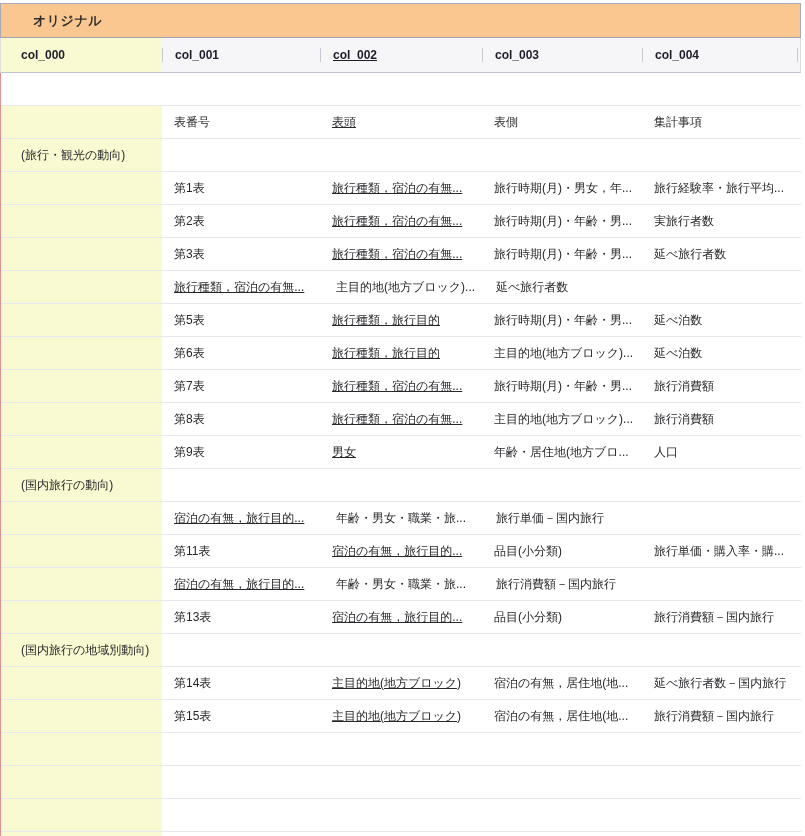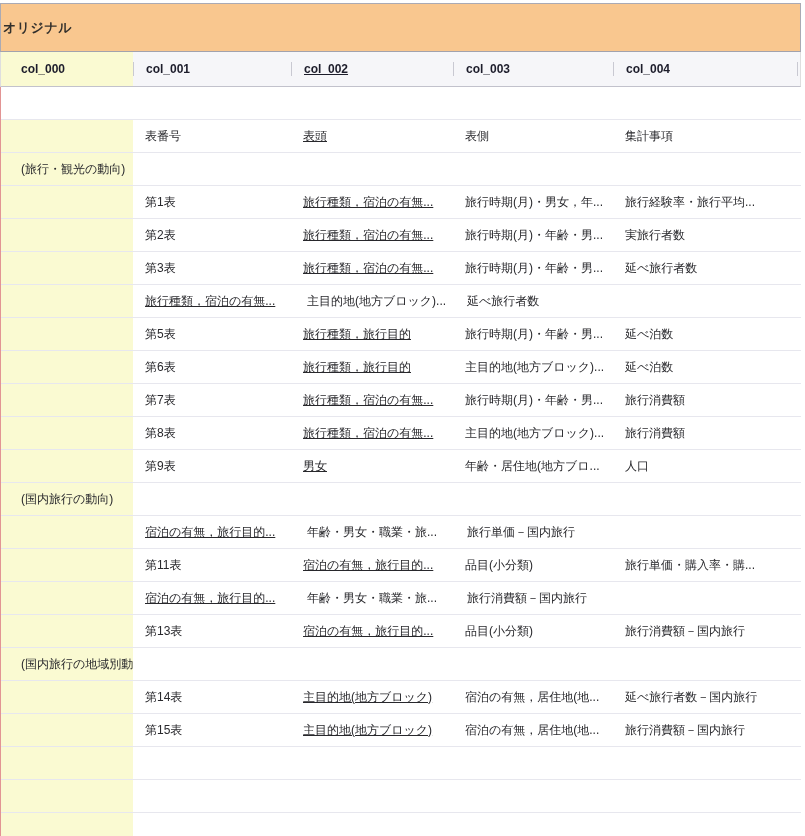--- a/index.html
+++ b/index.html
@@ -13,24 +13,24 @@
     --tick:#c9c9d2;
     --title-text:#33302c;
     --colhead-text:#1d1d2b;
     --cell-text:#28282c;
   }
   *{box-sizing:border-box;margin:0;padding:0;}
   html,body{width:805px;height:836px;overflow:hidden;background:#ffffff;
     font-family:"Liberation Sans","DejaVu Sans",sans-serif;}
   .table-wrap{width:801px;margin-top:3px;}
   .title-bar{
-    height:49px;background:var(--title-bg);
+    height:35px;background:var(--title-bg);
     border:1px solid var(--title-border);
     border-bottom:1px solid #a2a2ad;
-    display:flex;align-items:center;padding-left:2px;
+    display:flex;align-items:center;padding-left:32px;
   }
   .title-bar .title-text{
     font-size:13px;font-weight:bold;color:var(--title-text);letter-spacing:.5px;
   }
   .header-row{
     height:35px;background:var(--colhead-bg);
     border-left:1px solid #dededf;border-right:1px solid #dededf;
     border-bottom:1px solid var(--colhead-border);
     display:flex;align-items:stretch;position:relative;
   }
@@ -51,21 +51,21 @@
   .row{
     height:33px;display:flex;align-items:stretch;
     border-bottom:1px solid var(--row-divider);
   }
   .cell{
     display:flex;align-items:center;padding-left:12px;
     font-size:12px;color:var(--cell-text);
     overflow:hidden;white-space:nowrap;
   }
   
-  .c0{width:132px;background:var(--label-col-bg);padding-left:20px;}
+  .c0{width:161px;background:var(--label-col-bg);padding-left:20px;}
   .c1{width:158px;}
   .c2{width:162px;text-decoration:underline;}
   .c3{width:160px;}
   .c4{flex:1;}
 </style>
 </head>
 <body>
 
 <div class="table-wrap">
 

